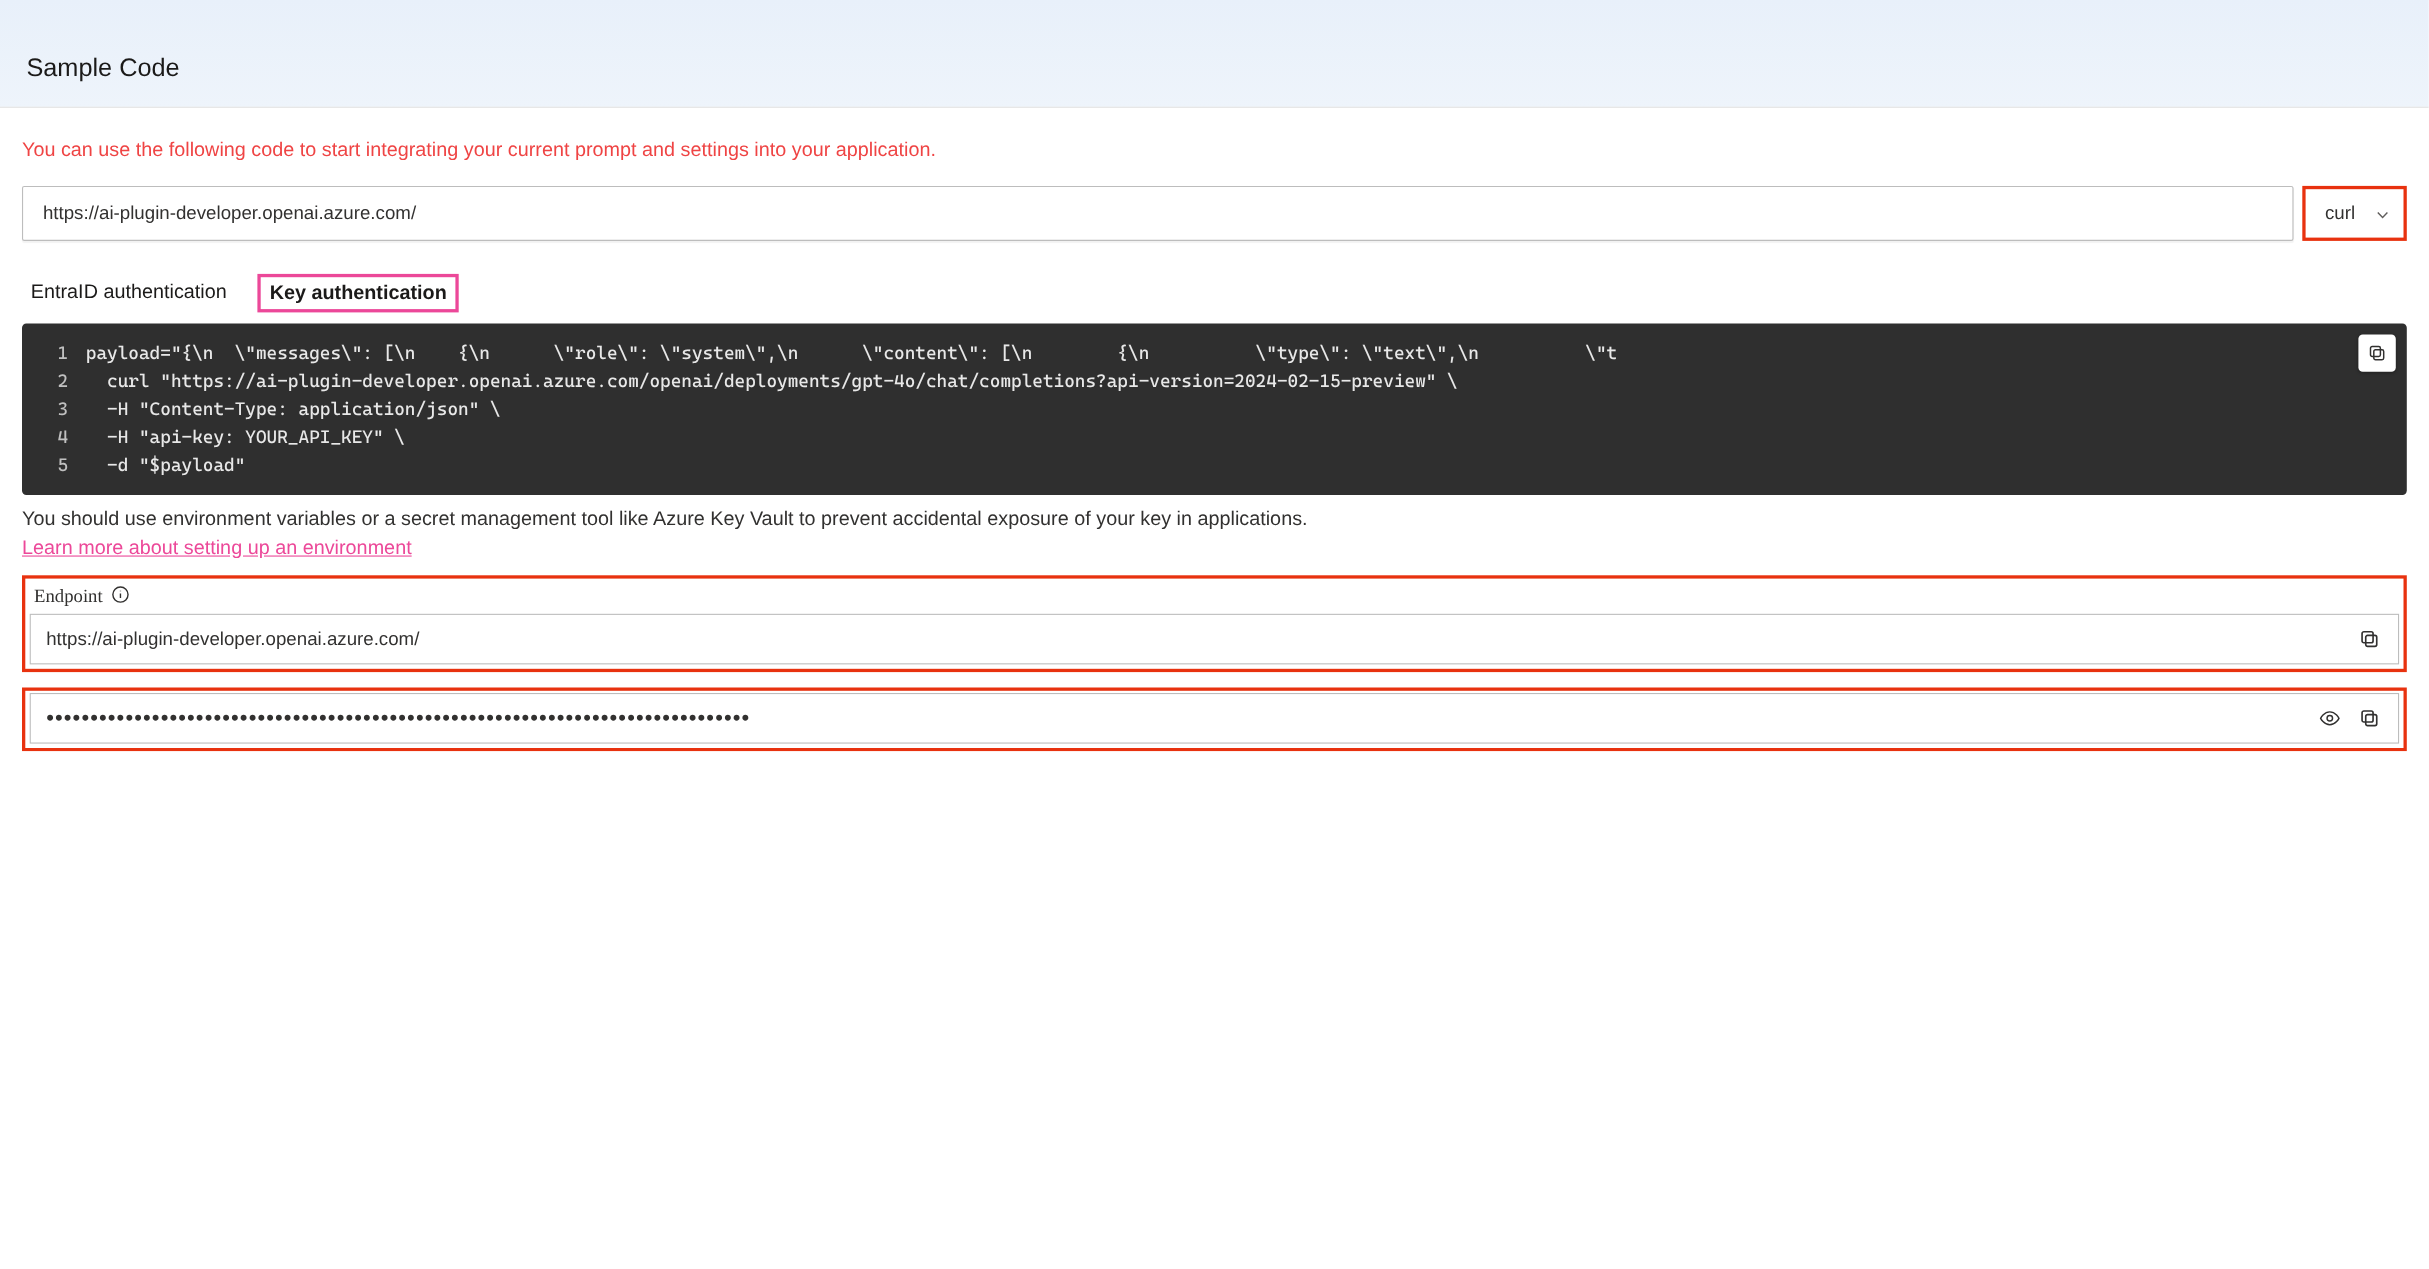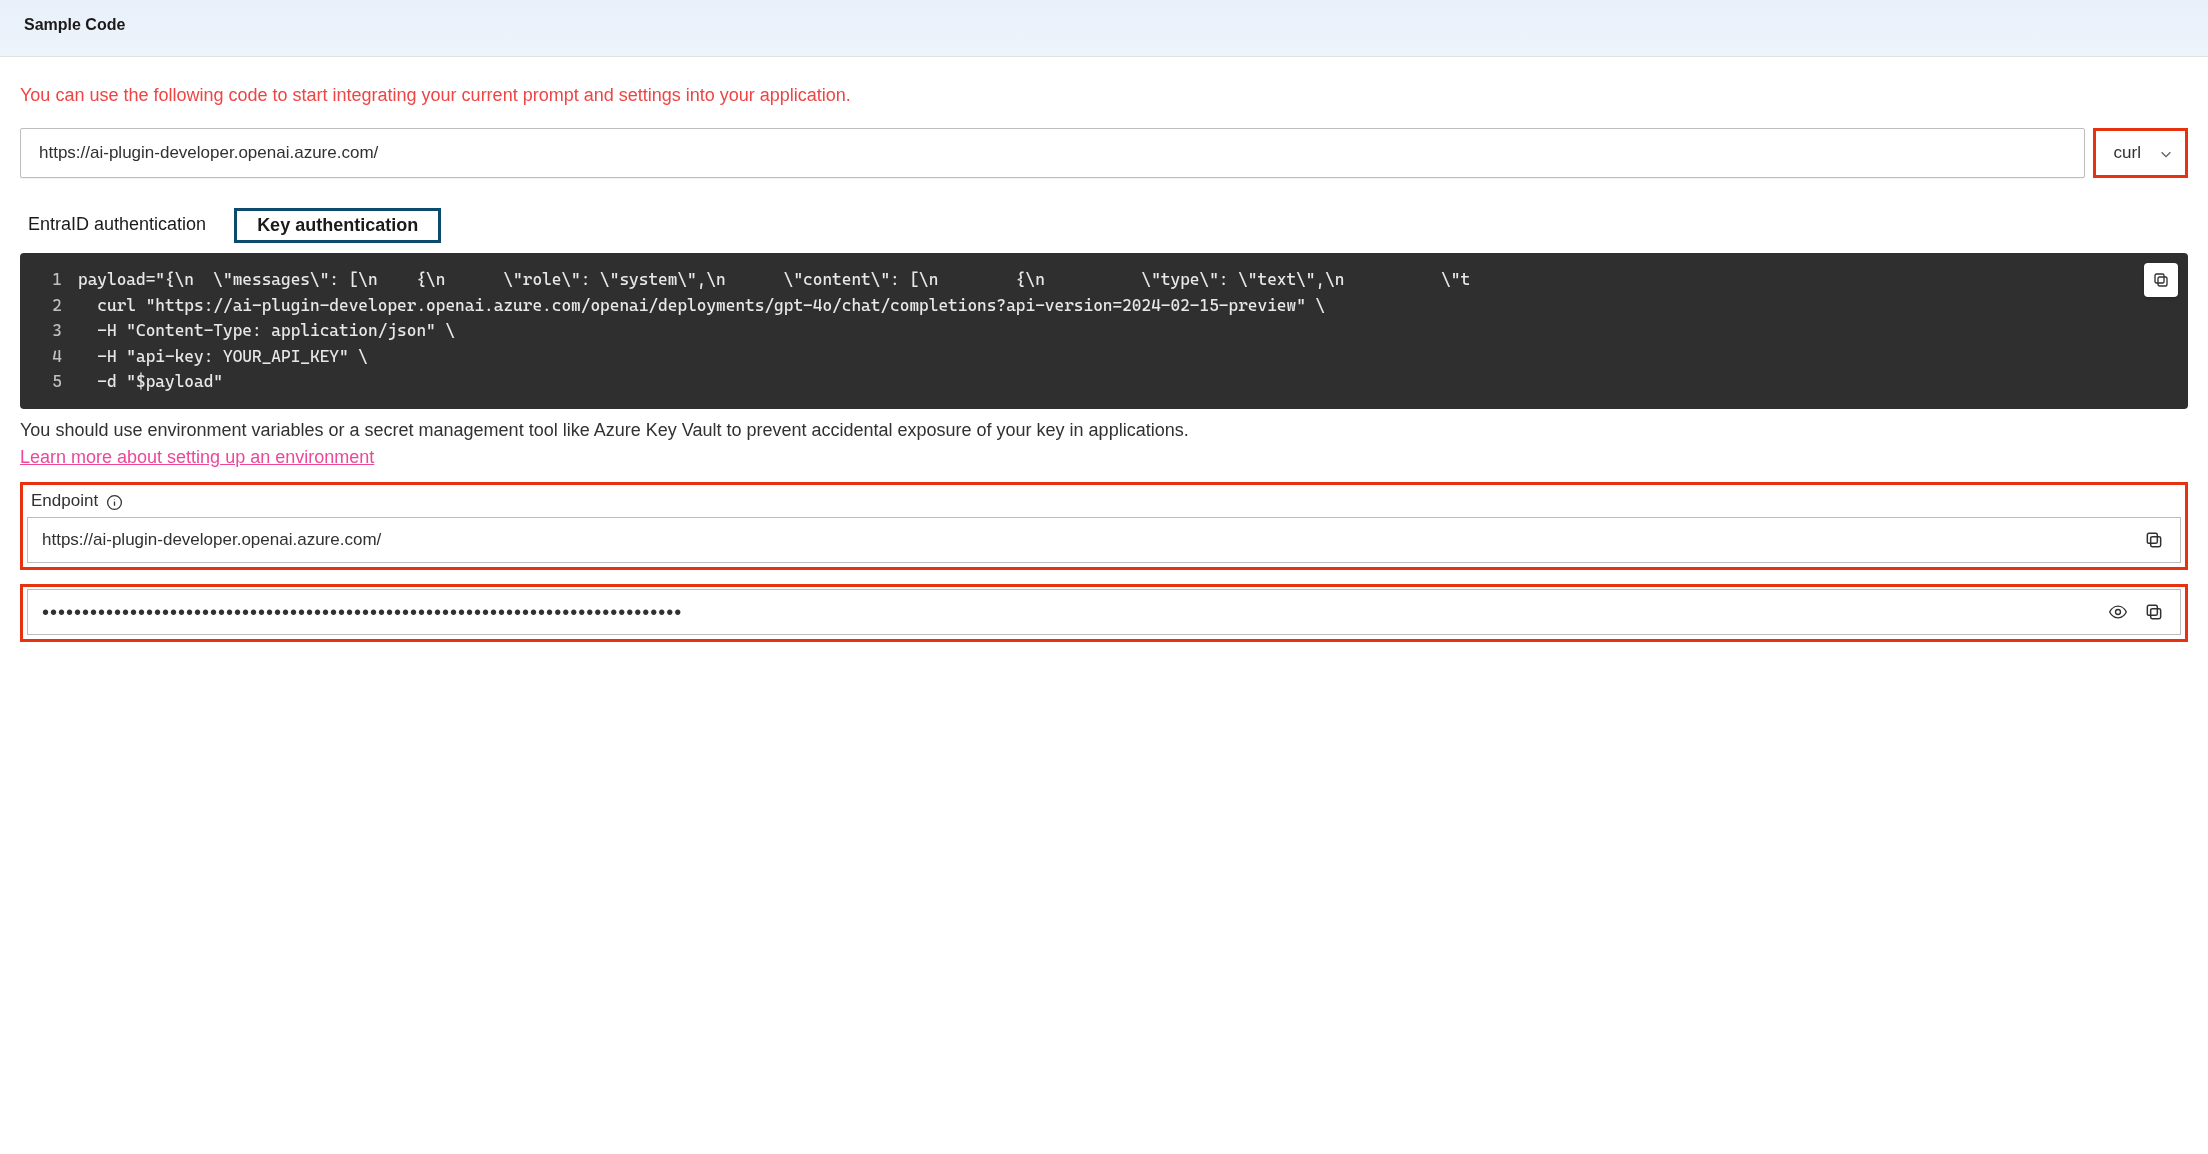--- a/index.html
+++ b/index.html
@@ -1,37 +1,37 @@
 <!DOCTYPE html>
 <html><head>
 <meta charset="utf-8">
 <style>
 * { box-sizing: border-box; margin: 0; padding: 0; }
 body { font-family: "Segoe UI", -apple-system, BlinkMacSystemFont, sans-serif; font-size: 14px; color: #323130; background: #fff; }
 .header { background: linear-gradient(180deg, #e8f0fa 0%, #eef4fb 100%); padding: 16px 24px 22px; border-bottom: 1px solid #e1e1e1; }
-.header h2 { font-size: 16px; font-weight: 700; color: #1b1a19; }
+.header h2 { font-size: 23px; font-weight: 400; color: #1b1a19; margin-top: 32px; }
 .content { padding: 28px 20px 0; }
 .intro { font-size: 18px; color: #ef4444; margin-bottom: 22px; }
 .url-row { display: flex; align-items: stretch; gap: 0; margin-bottom: 0; }
 .url-box { flex: 1; border: 1px solid #bdbdbd; border-radius: 2px; padding: 14px 18px; font-size: 17px; color: #323130; background: #fff; box-shadow: 0 1px 1px rgba(0,0,0,0.05); }
 .lang-select { display: flex; align-items: center; gap: 18px; border: 3px solid #e8320f; padding: 8px 12px 8px 18px; margin-left: 8px; font-size: 17px; cursor: pointer; background: #fff; }
 .chevron-down { width: 14px; height: 14px; }
 .chevron-down svg { stroke: #605e5c; }
 .tabs { display: flex; gap: 24px; margin: 28px 0 0 4px; align-items: flex-end; }
 .tab { font-size: 18px; padding: 8px 4px; cursor: pointer; color: #1b1a19; }
-.tab.active-wrap { border: 3px solid #0c4a6e; padding: 4px 20px; font-weight: 600; }
+.tab.active-wrap { border: 3px solid #ec4899; padding: 4px 8px; font-weight: 600; }
 .code-block { background: #2f2f2f; color: #e8e8e8; border-radius: 4px; padding: 14px 18px; margin-top: 10px; position: relative; font-family: "Cascadia Mono", Consolas, Menlo, monospace; font-size: 16.5px; line-height: 1.55; overflow: hidden; }
 .code-row { display: flex; }
 .lineno { width: 24px; text-align: right; color: #c0c0c0; flex-shrink: 0; user-select: none; }
 .codeln { padding-left: 16px; white-space: pre; }
 .copy-btn { position: absolute; top: 10px; right: 10px; background: #fff; border-radius: 4px; width: 34px; height: 34px; display: flex; align-items: center; justify-content: center; cursor: pointer; box-shadow: 0 1px 3px rgba(0,0,0,0.3); }
 .note { font-size: 18px; margin: 9px 0 4px; line-height: 1.4; }
 .link { color: #ec4899; text-decoration: underline; cursor: pointer; font-size: 18px; }
 .field-block { border: 3px solid #e8320f; margin-top: 14px; padding: 2px 4px 4px; }
-.field-label { font-size: 17px; display: flex; align-items: flex-end; gap: 8px; padding: 4px 4px 6px; }
+.field-label { font-size: 17px; display: flex; align-items: flex-start; gap: 8px; padding: 4px 4px 6px; font-family: Liberation Serif, serif; }
 .info-icon { width: 17px; height: 17px; display: inline-flex; align-items: center; justify-content: center; }
 .field-input-row { display: flex; align-items: center; border: 1px solid #bdbdbd; background: #fff; padding: 10px 14px; gap: 12px; }
 .field-input { flex: 1; border: none; outline: none; font-size: 17px; color: #323130; background: transparent; font-family: inherit; }
 .icon-btn { background: none; border: none; cursor: pointer; padding: 2px; display: flex; align-items: center; }
 .icon-btn svg { width: 20px; height: 20px; stroke: #323130; }
 .dots { font-size: 20px; letter-spacing: 1px; }
 </style>
 </head>
 <body>
 

